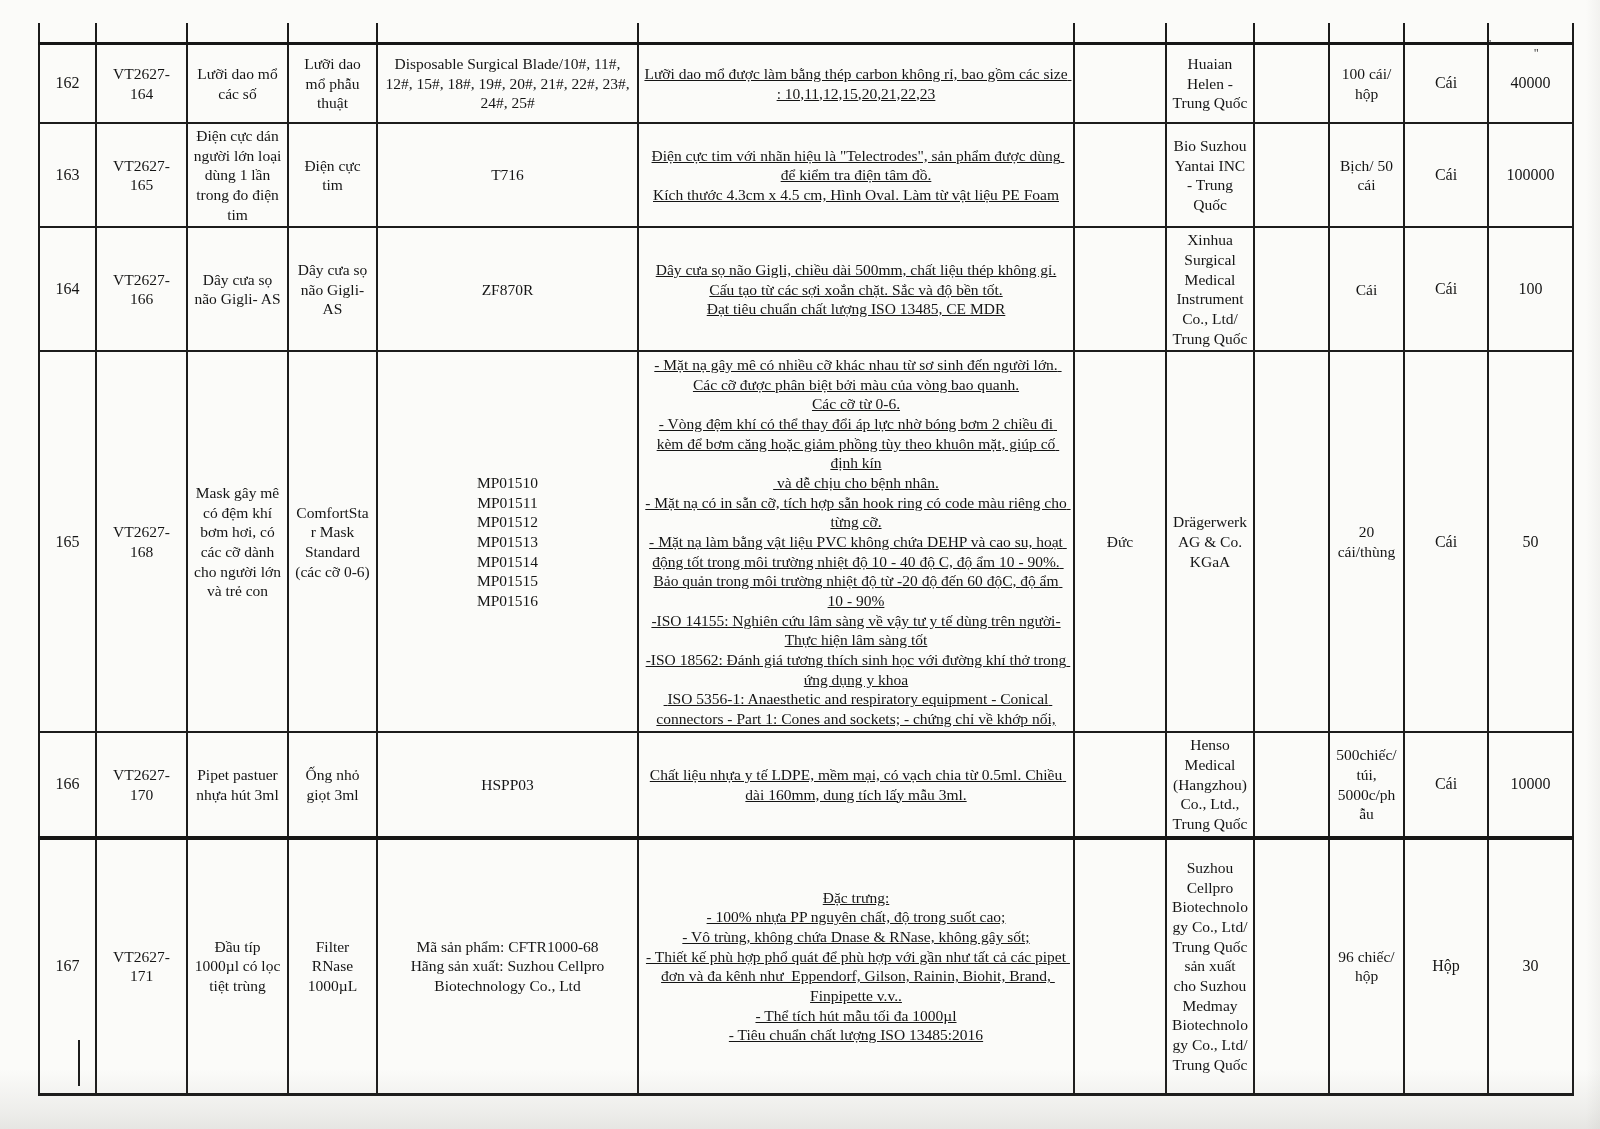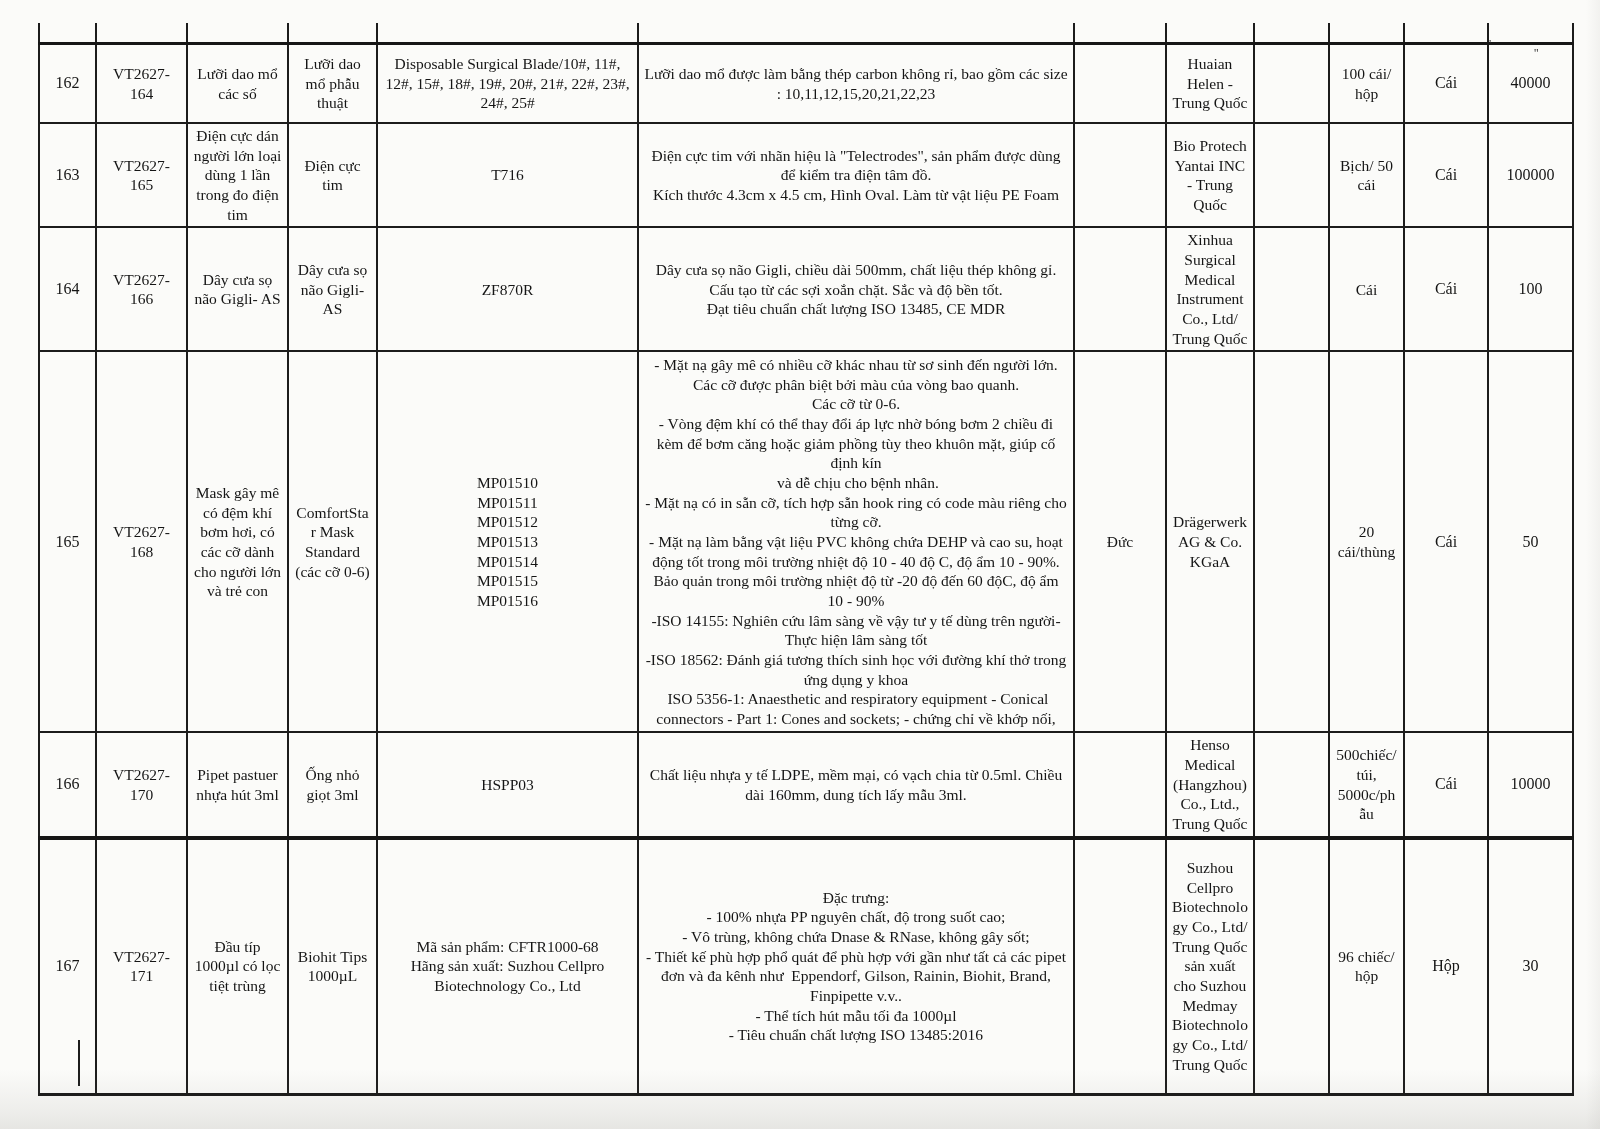--- a/index.html
+++ b/index.html
@@ -35,21 +35,21 @@
     word-wrap:break-word;overflow-wrap:break-word;
   }
   tr.stub td{border-top:0;border-bottom:3px solid #161616;height:19px;padding:0;}
   tr.r162 td{height:73px;}
   tr.r163 td{height:96px;}
   tr.r164 td{height:109px;margin-top:15px;}
   tr.r165 td{height:375px;}
   tr.r166 td{height:87px;}
   tr.r167 td{height:249px;border-top:4px solid #161616;margin-left:32px;}
   tr.last td{border-bottom:3px solid #161616;}
-  td.c-desc{text-align:left;padding:3px 9px;}
+  td.c-desc{text-align:left;padding:3px 9px;text-decoration:underline;}
   .pre{white-space:pre-wrap;}
   td.c-stt{font-size:16px;}
   td.c-qty,td.c-unit{font-size:16px;}
   
   .speck{position:absolute;color:#333;font-size:12px;line-height:1;pointer-events:none;}
 </style>
 </head>
 <body>
 
 <div class="page">
@@ -103,21 +103,21 @@
 
     <tr class="r163">
       <td class="c-stt">163</td>
       <td class="c-code">VT2627-165</td>
       <td class="c-name">Điện cực dán người lớn loại dùng 1 lần trong đo điện tim</td>
       <td class="c-alt">Điện cực tim</td>
       <td class="c-model pre">T716</td>
       <td class="c-desc pre">Điện cực tim với nhãn hiệu là "Telectrodes", sản phẩm được dùng để kiểm tra điện tâm đồ.
 Kích thước 4.3cm x 4.5 cm, Hình Oval. Làm từ vật liệu PE Foam</td>
       <td class="c-country"></td>
-      <td class="c-mfr">Bio Protech Yantai INC - Trung Quốc</td>
+      <td class="c-mfr">Bio Suzhou Yantai INC - Trung Quốc</td>
       <td class="c-blank"></td>
       <td class="c-pack pre">Bịch/ 50 cái</td>
       <td class="c-unit">Cái</td>
       <td class="c-qty">100000</td>
     </tr>
 
     <tr class="r164">
       <td class="c-stt">164</td>
       <td class="c-code">VT2627-166</td>
       <td class="c-name">Dây cưa sọ não Gigli- AS</td>
@@ -175,21 +175,21 @@
       <td class="c-blank"></td>
       <td class="c-pack pre">500chiếc/túi, 5000c/phẫu</td>
       <td class="c-unit">Cái</td>
       <td class="c-qty">10000</td>
     </tr>
 
     <tr class="r167 last">
       <td class="c-stt">167</td>
       <td class="c-code">VT2627-171</td>
       <td class="c-name">Đầu típ 1000µl có lọc tiệt trùng</td>
-      <td class="c-alt">Biohit Tips 1000µL</td>
+      <td class="c-alt">Filter RNase 1000µL</td>
       <td class="c-model pre">Mã sản phẩm: CFTR1000-68
 Hãng sản xuất: Suzhou Cellpro Biotechnology Co., Ltd</td>
       <td class="c-desc pre">Đặc trưng:
 - 100% nhựa PP nguyên chất, độ trong suốt cao;
 - Vô trùng, không chứa Dnase &amp; RNase, không gây sốt;
 - Thiết kế phù hợp phổ quát để phù hợp với gần như tất cả các pipet đơn và đa kênh như  Eppendorf, Gilson, Rainin, Biohit, Brand, Finpipette v.v..
 - Thể tích hút mẫu tối đa 1000µl
 - Tiêu chuẩn chất lượng ISO 13485:2016</td>
       <td class="c-country"></td>
       <td class="c-mfr">Suzhou Cellpro Biotechnology Co., Ltd/ Trung Quốc sản xuất cho Suzhou Medmay Biotechnology Co., Ltd/ Trung Quốc</td>

